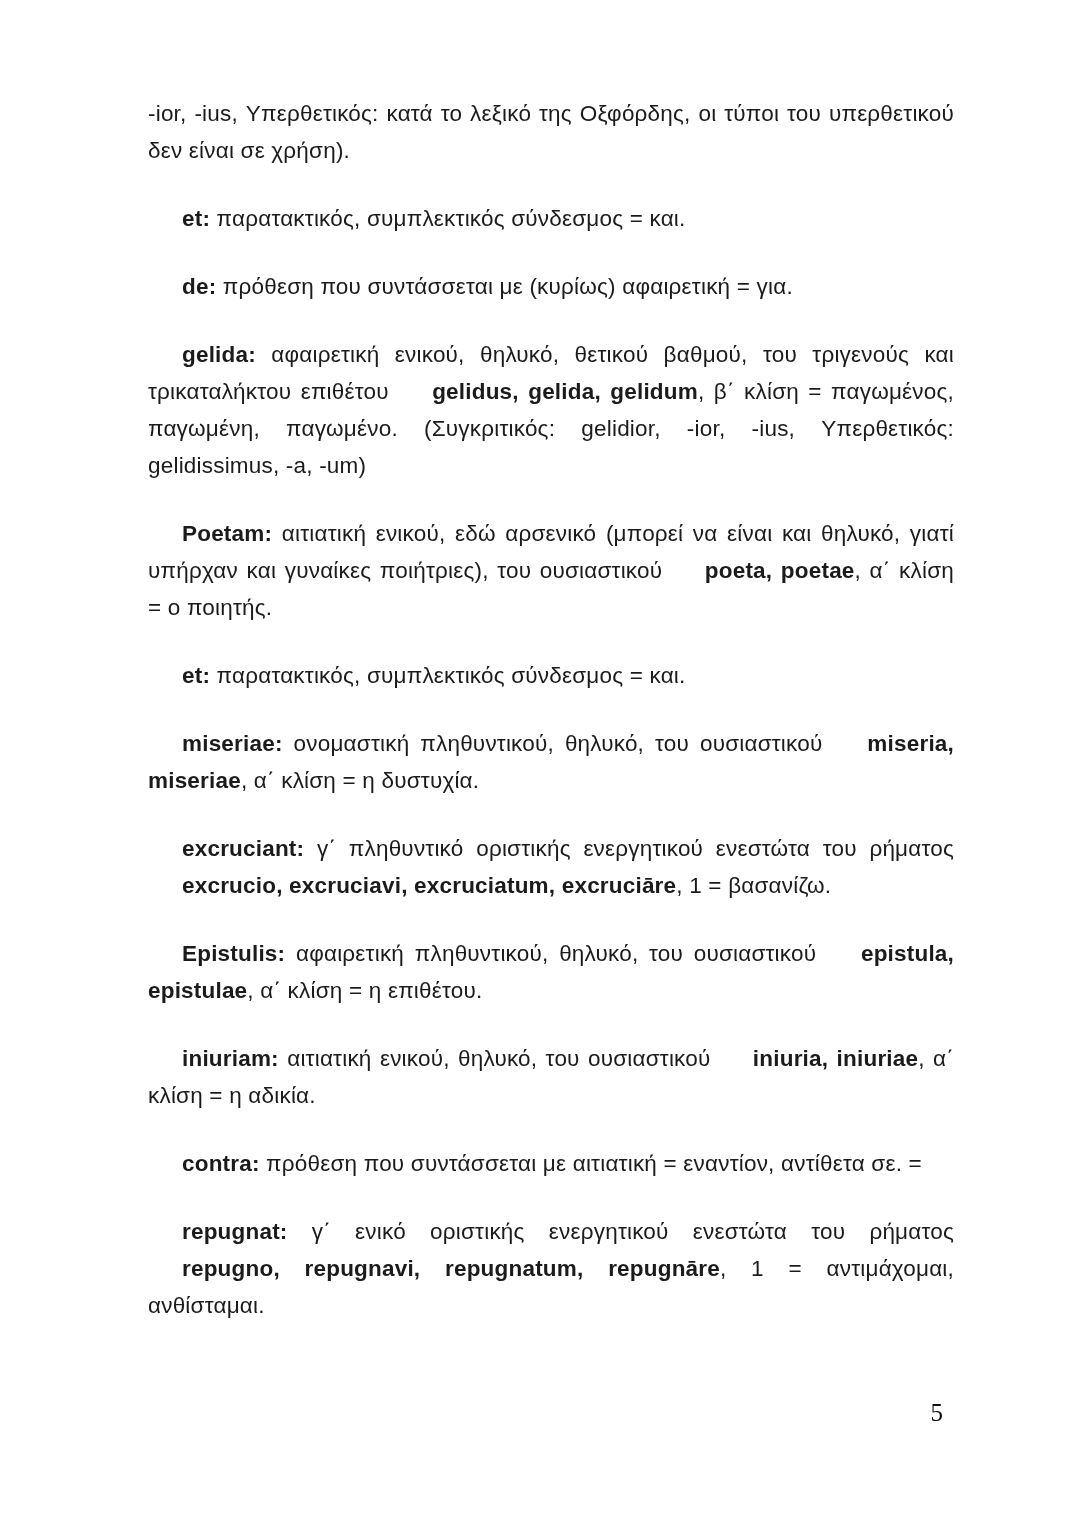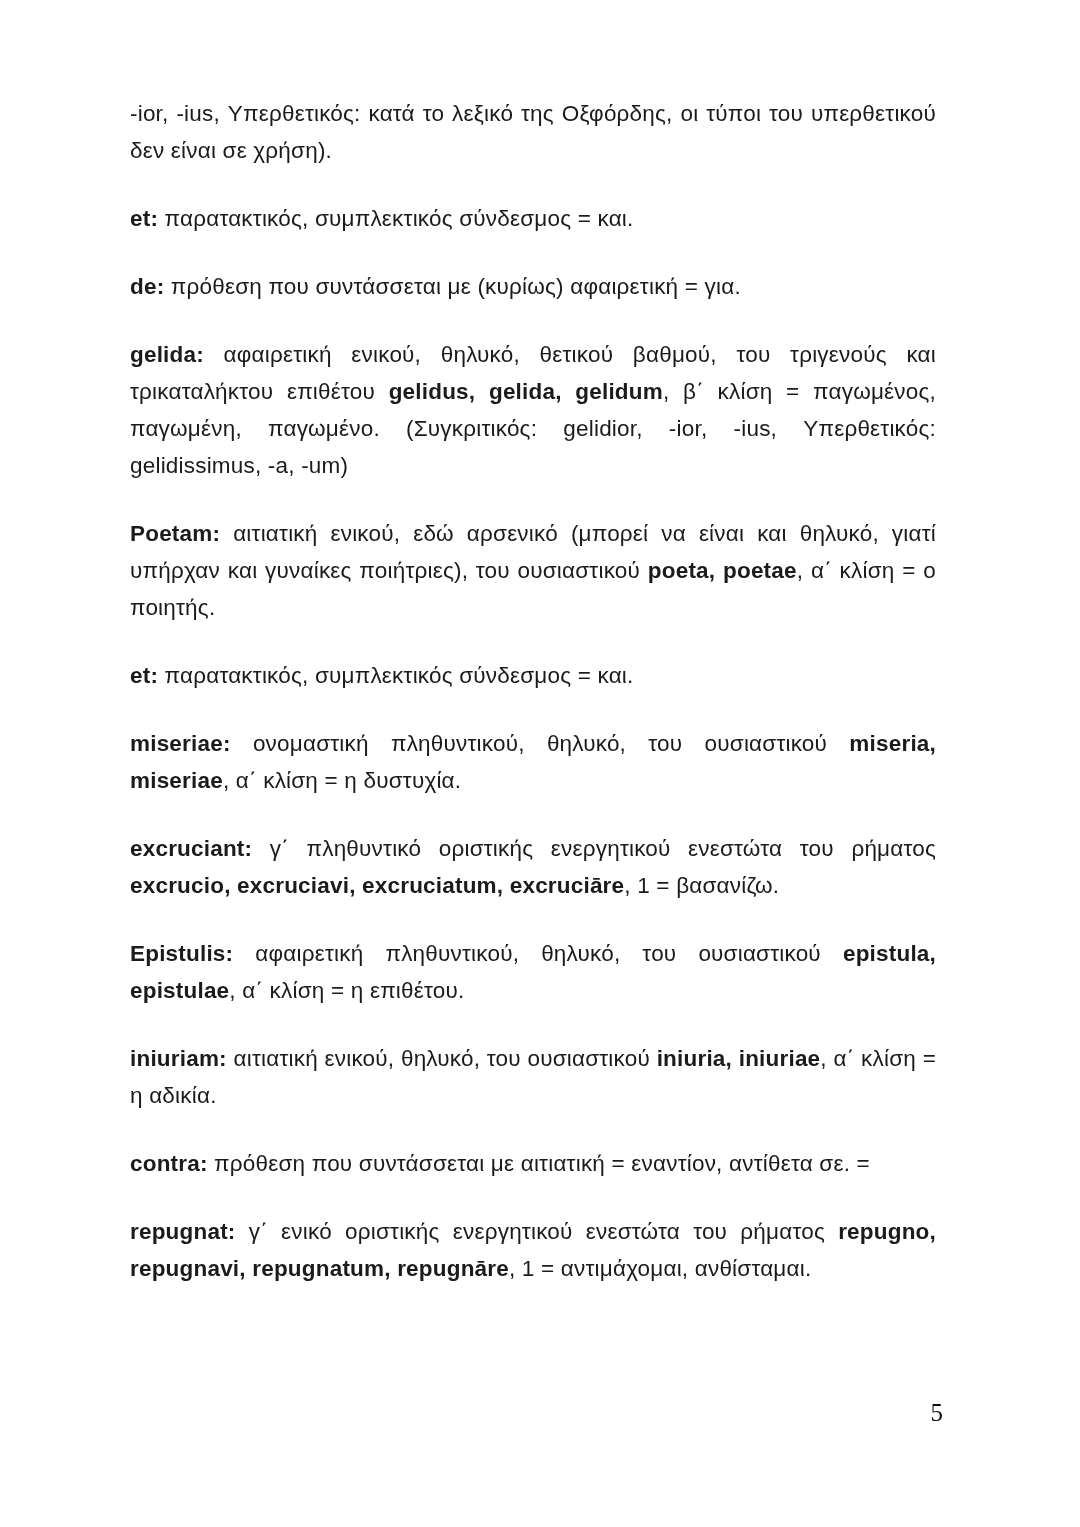--- a/index.html
+++ b/index.html
@@ -13,36 +13,37 @@
     position: relative;
     overflow: hidden;
   }
   .page {
     position: absolute;
     inset: 0;
     background: #ffffff;
   }
   .text-block {
     position: absolute;
-    left: 130px;
+    left: 148px;
     top: 95px;
     width: 806px;
     font-family: "Liberation Sans", "DejaVu Sans", sans-serif;
     font-size: 22.5px;
     line-height: 37px;
     color: #1b1b1b;
     letter-spacing: 0.2px;
   }
   .text-block p {
     margin: 0 0 31px 0;
     text-align: justify;
     text-justify: inter-word;
   }
   .text-block p span.b {
     font-weight: bold;
+    margin-left: 34px;
   }
   .page-number {
     position: absolute;
     left: 137px;
     top: 1398px;
     width: 806px;
     text-align: right;
     font-family: "Liberation Serif", "DejaVu Serif", serif;
     font-size: 25px;
     line-height: 30px;

